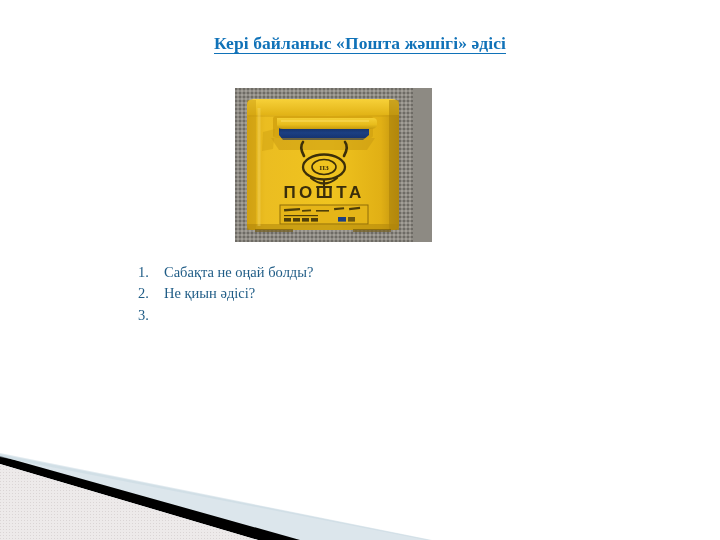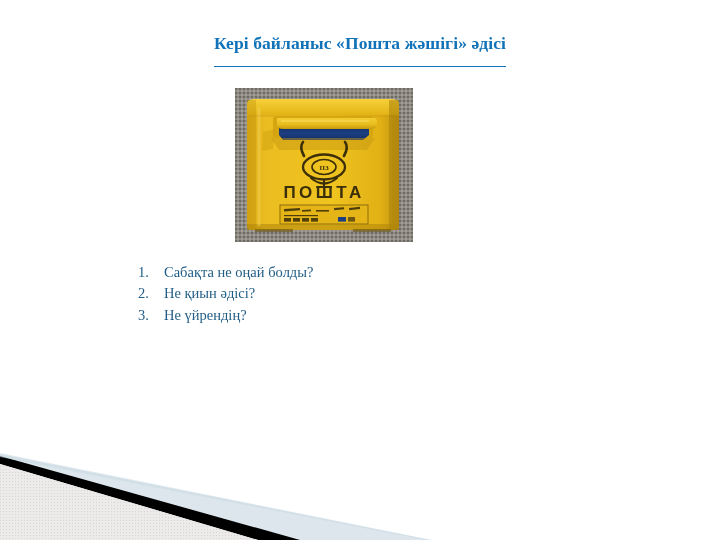--- a/index.html
+++ b/index.html
@@ -45,29 +45,29 @@
     text-align: center;
     font-size: 17.5px;
     font-weight: bold;
     color: #1072B8;
     letter-spacing: 0.1px;
     line-height: 1.25;
     white-space: nowrap;
   }
   #title .tl {
     border-bottom: 1.6px solid #1072B8;
-    padding-bottom: 13px;
+    padding-bottom: 0;
   }
 
   
   #photo-frame {
     position: absolute;
     left: 235px;
     top: 88px;
-    width: 178px;
+    width: 197px;
     height: 154px;
     overflow: hidden;
     background: #8d8a83;
   }
   .photo-svg { display: block; }
 
   
   #question-list {
     position: absolute;
     left: 138px;
@@ -191,21 +191,20 @@
     <div class="q-row">
       <span class="q-num">1.</span>
       <span class="q-text">Сабақта не оңай болды?</span>
     </div>
     <div class="q-row">
       <span class="q-num">2.</span>
       <span class="q-text">Не қиын әдісі?</span>
     </div>
     <div class="q-row">
       <span class="q-num">3.</span>
-      <span class="q-text">Не үйрендің?</span>
     </div>
   </div>
 
   <div class="deco-layer">
     <svg class="deco-svg" width="720" height="95" viewBox="0 0 720 95" xmlns="http://www.w3.org/2000/svg">
       <defs>
         <pattern id="dots" width="3" height="3" patternUnits="userSpaceOnUse">
           <rect width="3" height="3" fill="#EDEAEA"></rect>
           <rect x="0" y="0" width="1" height="1" fill="#DAD5D5"></rect>
         </pattern>

